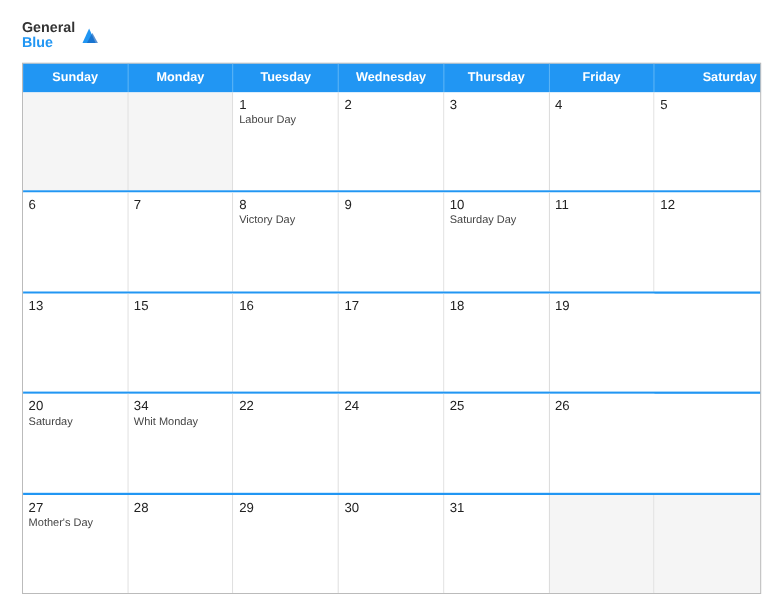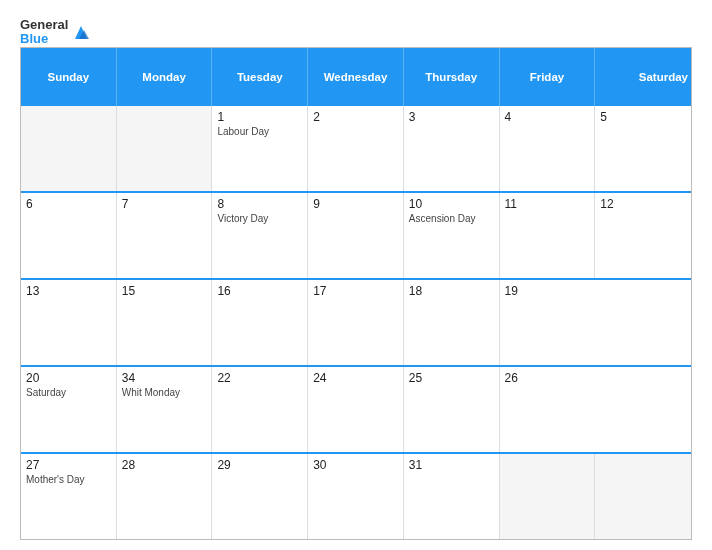--- a/index.html
+++ b/index.html
@@ -15,20 +15,21 @@
       height: 550px;
       background: #fff;
       padding: 18px 20px 10px 20px;
       display: flex;
       flex-direction: column;
     }
     .header {
       display: flex;
       align-items: center;
       justify-content: space-between;
+      margin-bottom: 10px;
     }
     .logo {
       display: flex;
       align-items: center;
       gap: 0;
     }
     .logo-text {
       font-size: 13px;
       font-weight: bold;
       color: #333;
@@ -64,21 +65,21 @@
     .cal-header-row {
       display: grid;
       grid-template-columns: repeat(7, 1fr);
       background: #2196f3;
     }
     .cal-header-cell {
       color: #fff;
       font-size: 11.5px;
       font-weight: bold;
       text-align: center;
-      padding: 23px 3px;
+      padding: 7px 3px;
       border-right: 1px solid #5ab3f5;
     }
     .cal-header-cell:last-child {
       border-right: none;
       text-align: right;
     }
     .cal-body {
       display: flex;
       flex-direction: column;
       flex: 1;
@@ -177,21 +178,21 @@
           </div>
           <div class="cal-cell">
             <div class="day-num">8</div>
             <div class="day-event">Victory Day</div>
           </div>
           <div class="cal-cell">
             <div class="day-num">9</div>
           </div>
           <div class="cal-cell">
             <div class="day-num">10</div>
-            <div class="day-event">Ascension Day</div>
+            <div class="day-event">Saturday Day</div>
           </div>
           <div class="cal-cell">
             <div class="day-num">11</div>
           </div>
           <div class="cal-cell">
             <div class="day-num">12</div>
           </div>
         </div>
         <div class="cal-week">
           <div class="cal-cell">

